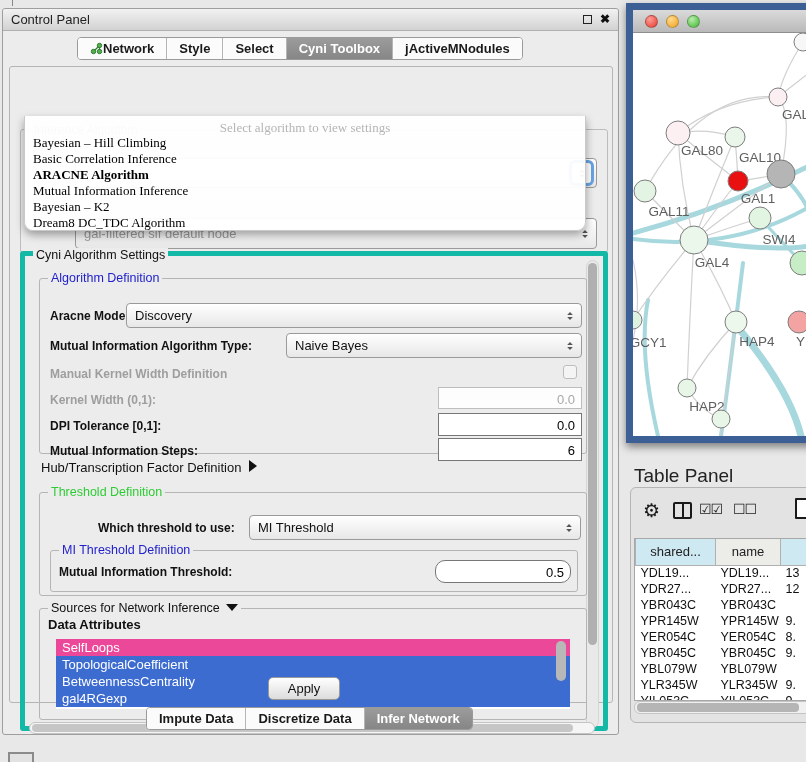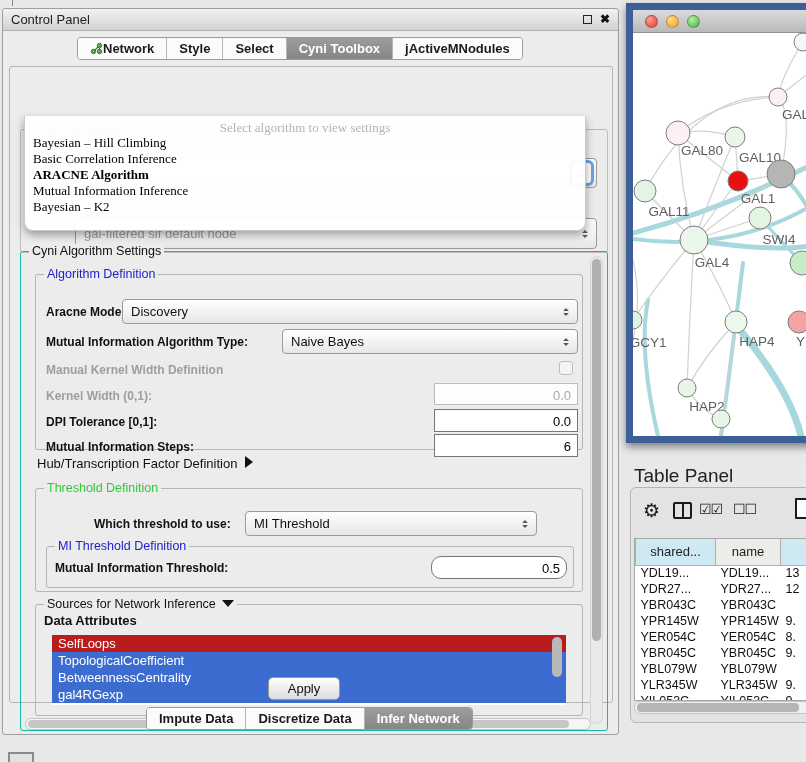--- a/index.html
+++ b/index.html
@@ -49,21 +49,21 @@
   
   .dd-popup { position:absolute; left:14px; top:49px; width:562px; height:115px;
     background:rgba(255,255,255,0.95); border:1px solid #c9c9c9; border-top:none;
     border-radius:0 0 9px 9px; box-shadow:0 4px 9px rgba(0,0,0,0.35); z-index:5; overflow:hidden;font-family:Liberation Serif, serif; }
   .dd-placeholder { text-align:center; font-size:13px; color:#b5b5b5; padding-top:4px; height:19px; }
   .dd-item { font-size:13px; color:#000; padding:0 8px; height:16px; line-height:16px; }
   .dd-item.bold { font-weight:bold; }
 
   
   .settings-group { position:absolute; left:10px; top:184px; width:588px; height:480px;
-    border:1px solid #14b8a6; border-radius:3px; }
+    border:5px solid #14b8a6; border-radius:3px; }
   .group-label { position:absolute; left:8px; top:-8px; background:#ececec; padding:0 3px; font-size:12.5px; color:#111; }
   .group-label.blue { color:#2121cc; }
   .group-label.green { color:#2ecc33; }
   .vscroll { position:absolute; right:4px; top:4px; width:13px; height:468px;
     background:#e9e9e9; border:1px solid #d5d5d5; border-radius:7px; }
   .vscroll .thumb { position:absolute; left:1px; top:2px; width:9px; height:382px; background:#b0b0b0; border-radius:5px; }
 
   .subgroup { position:absolute; border:1px solid #b5b5b5; border-radius:3px; }
   #algdef { left:14px; top:22px; width:548px; height:176px; }
   .row-label { position:absolute; font-size:12px; font-weight:bold; color:#111; }
@@ -195,20 +195,21 @@
     </div>
 
     <div class="dd-popup">
       <div class="dd-placeholder">Select algorithm to view settings</div>
       <div id="algo-options">
           <div class="dd-item">Bayesian – Hill Climbing</div>
           <div class="dd-item">Basic Correlation Inference</div>
           <div class="dd-item bold">ARACNE Algorithm</div>
           <div class="dd-item">Mutual Information Inference</div>
           <div class="dd-item">Bayesian – K2</div>
+          <div class="dd-item">Dream8 DC_TDC Algorithm</div>
         </div>
     </div>
 
     <div class="settings-group">
       <span class="group-label">Cyni Algorithm Settings</span>
       <div class="vscroll">
           <div class="thumb"></div>
         </div>
 
       <div class="subgroup" id="algdef">
@@ -247,40 +248,40 @@
 
       <div id="hub-row">
         <span>Hub/Transcription Factor Definition</span>
         <span class="expand-right-icon"></span>
       </div>
 
       <div class="subgroup" id="threshold-group">
         <span class="group-label green">Threshold Definition</span>
 
         <span class="row-label" style="left:58px; top:28px;">Which threshold to use:</span>
-        <div class="combo" style="position:absolute; left:209px; top:22px; width:292px; height:25px;">
+        <div class="combo" style="position:absolute; left:209px; top:22px; width:332px; height:25px;">
           <span>MI Threshold</span>
           <span class="arrows">
               <span class="tri-up" style="transform:scale(.7)"></span>
               <span class="tri-dn" style="transform:scale(.7)"></span>
             </span>
         </div>
 
         <div class="subgroup" id="mi-subgroup">
           <span class="group-label blue">MI Threshold Definition</span>
           <span class="row-label" style="left:8px; top:14px;">Mutual Information Threshold:</span>
           <input class="num-input" style="left: 384px; top: 9px; width: 136px; height: 23px; border-radius: 10px;" value="0.5">
         </div>
       </div>
 
       <div class="subgroup" id="sources-group">
         <span class="group-label"><span>Sources for Network Inference</span><span class="collapse-down-icon"></span></span>
         <span class="attr-title">Data Attributes</span>
         <div class="attr-list" id="attr-list">
-            <div class="attr-item" style="background: #b91c1c;">SelfLoops</div>
+            <div class="attr-item" style="background: #ec4899;">SelfLoops</div>
             <div class="attr-item" style="background: rgb(61, 108, 209);">TopologicalCoefficient</div>
             <div class="attr-item" style="background: rgb(61, 108, 209);">BetweennessCentrality</div>
             <div class="attr-item" style="background: rgb(61, 108, 209);">gal4RGexp</div>
           </div>
         <div class="attr-vscroll" style="right:20px; top:32px;"></div>
       </div>
 
       <div class="hscroll">
           <div class="thumb"></div>
         </div>

